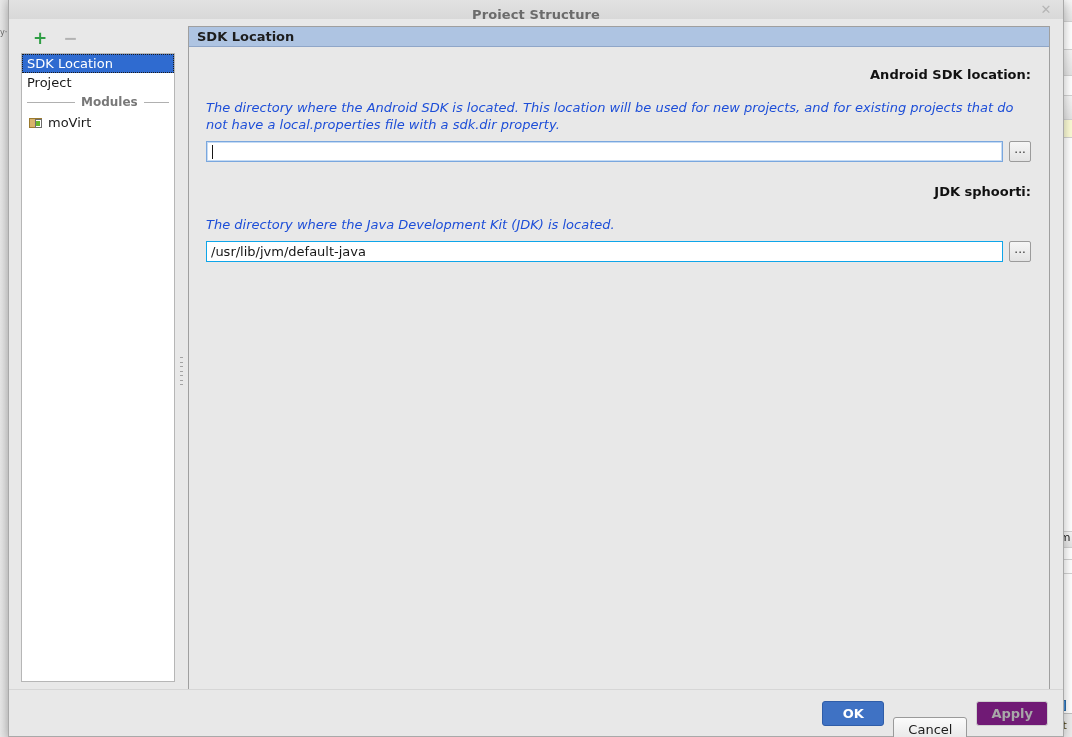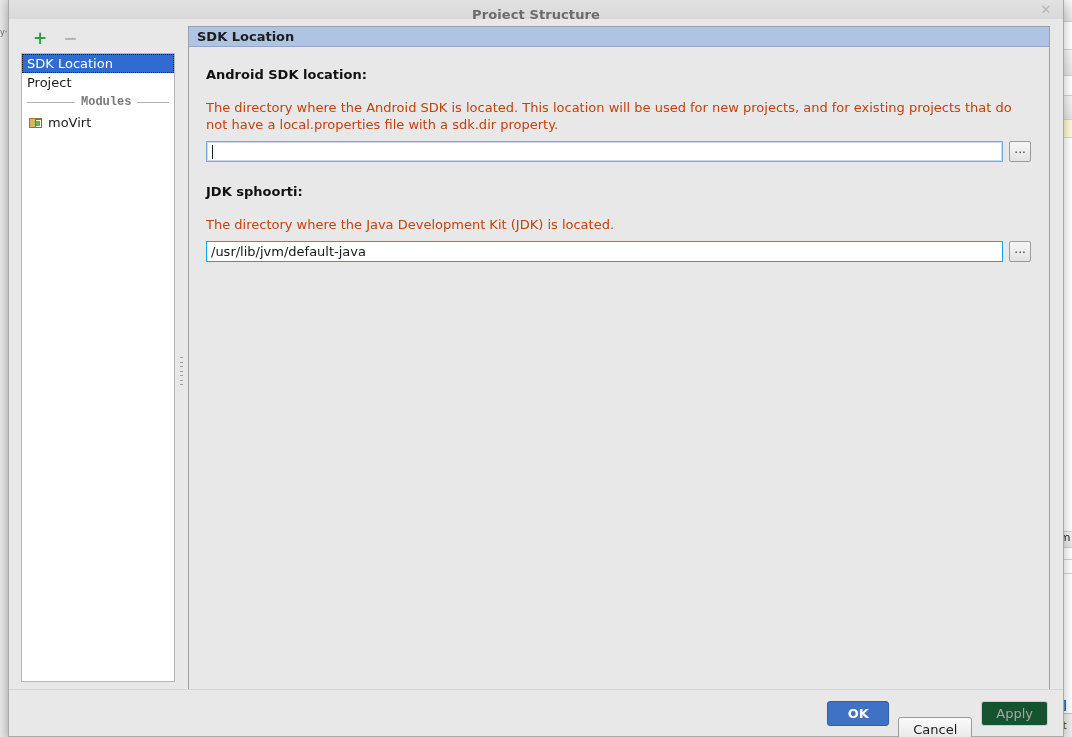--- a/index.html
+++ b/index.html
@@ -124,21 +124,21 @@
     padding-left: 5px;
     font-size: 13px; color: #1a1a1a;
     white-space: nowrap; cursor: default;
   }
   .list-item.selected {
     background: #2f6bd0; color: #ffffff;
     outline: 1px dotted #1c1c1c; outline-offset: -1px;
   }
   .group-sep {
     display: flex; align-items: center; height: 20px;
-    padding: 0 5px; gap: 6px; font-family: Liberation Mono, monospace;
+    padding: 0 5px; gap: 6px;
   }
   .group-sep .line { flex: 1; height: 1px; background: #b0b0b0; }
   .group-sep .line.left { flex: 0 0 48px; }
   .group-sep .label {
     font-size: 12px; font-weight: bold; color: #787878;
     white-space: nowrap;
   }
   .module-item {
     height: 21px; display: flex; align-items: center;
     padding-left: 7px; gap: 5px; font-size: 13px; color: #1a1a1a;
@@ -190,24 +190,25 @@
     border-bottom: 1px solid #8fa6c8;
     padding-left: 8px;
     font-size: 13px; font-weight: bold; color: #1d1d1d;
   }
   #panel-content {
     position: relative; padding: 20px 18px 0 17px;
   }
   .field-label {
     font-size: 13px; font-weight: bold; color: #111111;
     margin: 0 0 2px 0;
+    text-align: right;
   }
   .field-desc {
-    font-size: 13px; color: #c2410c; line-height: 17px;
-    margin: 17px 0 8px 0; max-width: 810px;
+    font-size: 13px; color: #1d4ed8; line-height: 17px;
+    margin: 17px 0 8px 0; max-width: 810px; font-style: italic;
   }
   .input-row {
     display: flex; align-items: center; gap: 6px; margin-bottom: 22px;
   }
   .text-input {
     height: 21px; line-height: 19px;
     background: #ffffff;
     border: 1px solid #0ea5e9;
     padding: 0 4px;
     font-size: 13px; color: #161616;
@@ -254,22 +255,23 @@
   }
   .dlg-btn.primary {
     background: #3f72c4; border: 1px solid #2f5da8;
     color: #ffffff; font-weight: bold; min-width: 62px;
   }
   .dlg-btn.normal {
     background: linear-gradient(to bottom, #fbfbfb, #e6e6e6);
     border: 1px solid #9a9a9a; color: #1b1b1b; margin-top: 16px;
   }
   .dlg-btn.disabled {
-    background: #14532d; border: 1px solid #cfcfcf; color: #a8a8a8;
+    background: #701a75; border: 1px solid #cfcfcf; color: #a8a8a8;
     cursor: default;
+    font-weight: bold;
   }
 </style>
 </head>
 <body>
 
 <div id="ide-background">
 
   <div class="bg-left-strip"></div>
   <div class="bg-left-glyphs">y···e·c·r·D·l·····a···e·j····</div>
 

